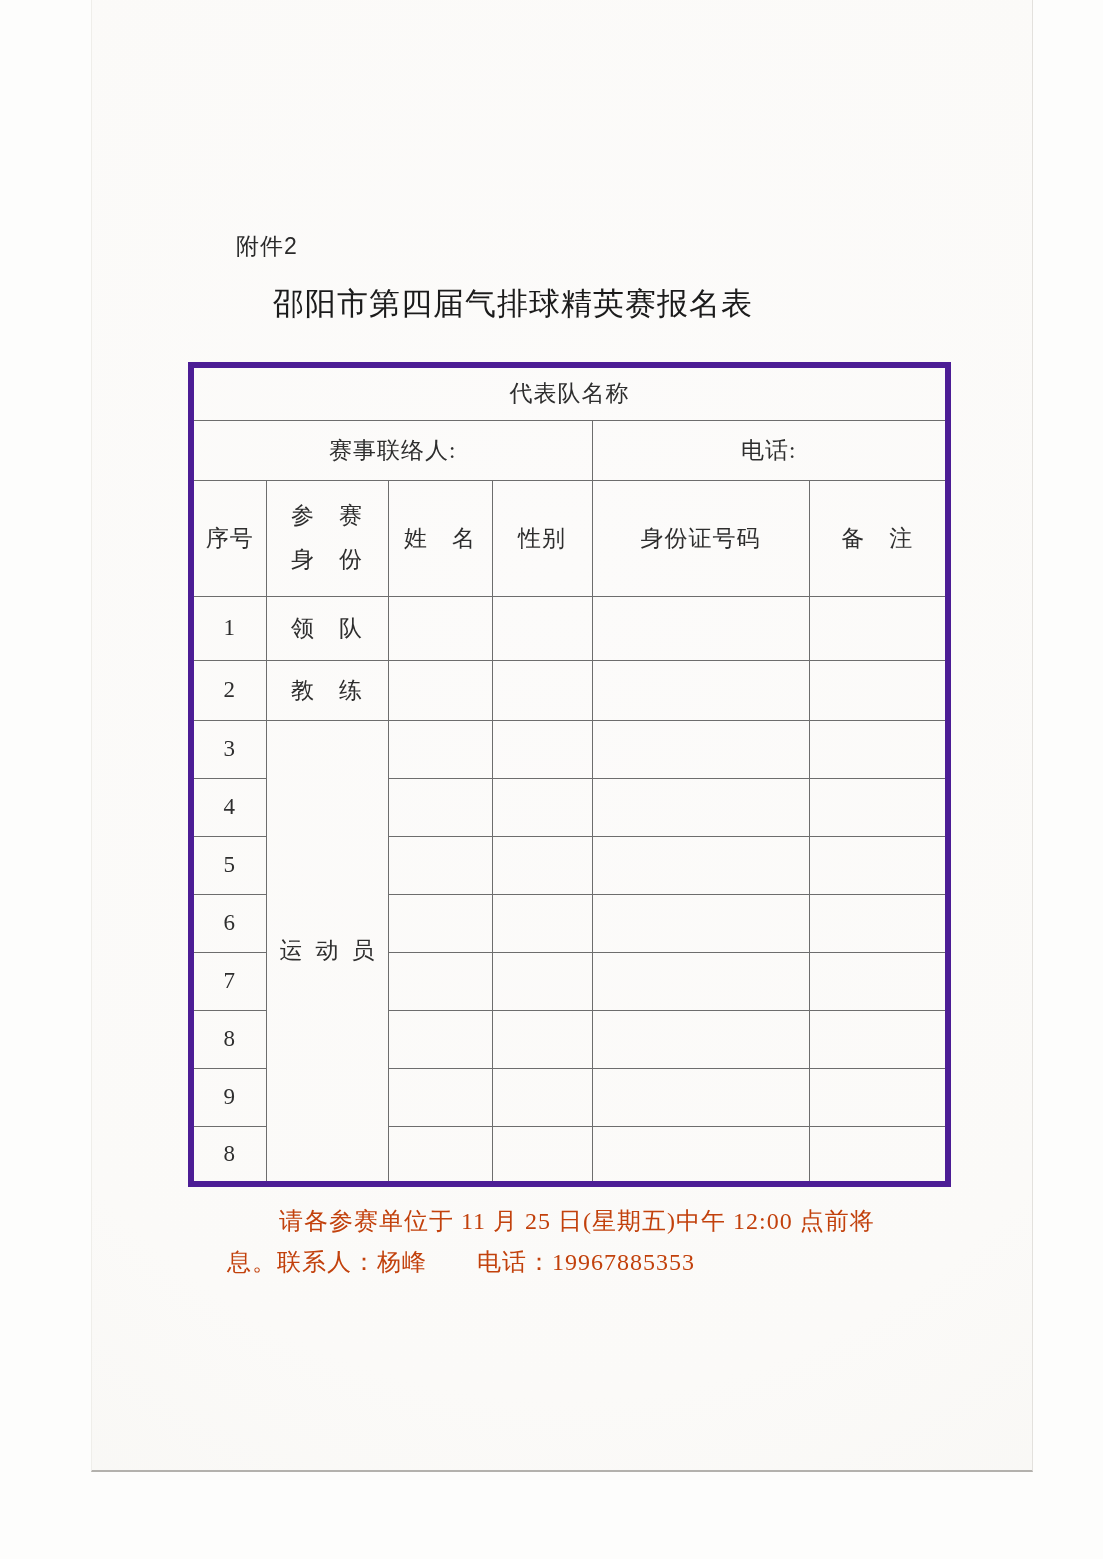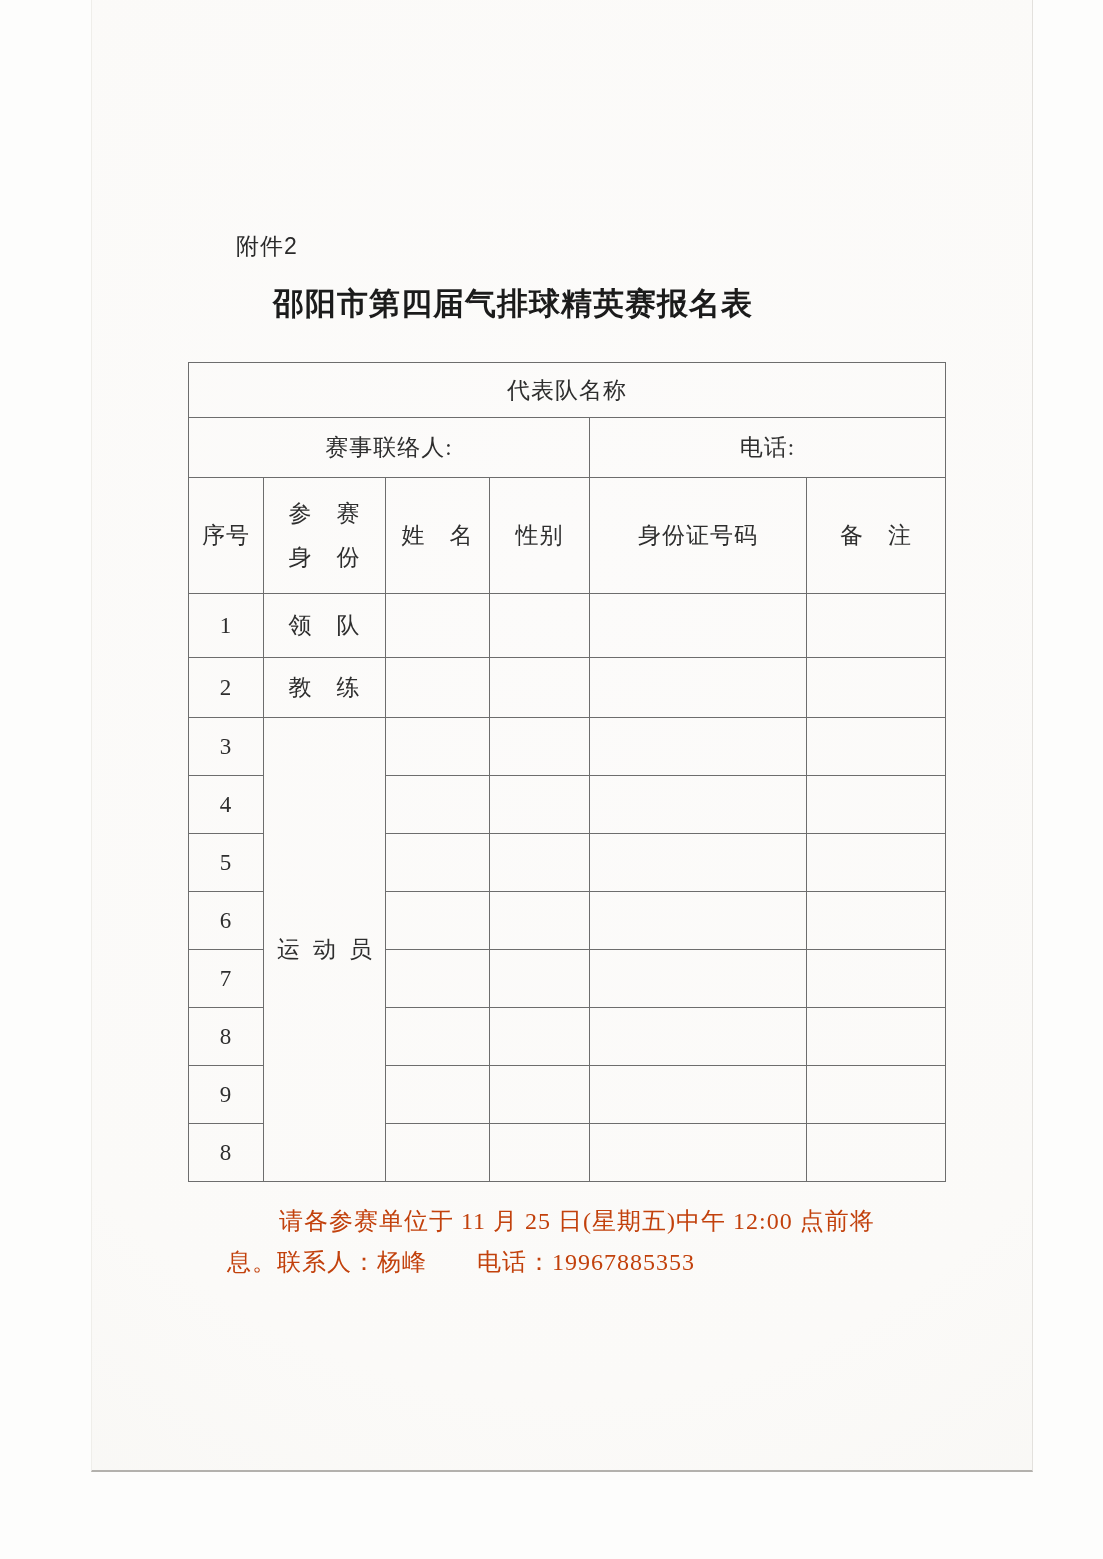--- a/index.html
+++ b/index.html
@@ -38,31 +38,31 @@
     color: #2a2a2a;
   }
   .title {
     position: absolute;
     left: 0;
     top: 283px;
     width: 1026px;
     margin: 0;
     text-align: center;
     font-size: 31px;
-    font-weight: 700;
+    font-weight: 400;
     letter-spacing: 1px;
     color: #1b1b1b;
   }
   table.form-table {
     position: absolute;
     left: 188px;
     top: 362px;
     border-collapse: collapse;
     table-layout: fixed;
-    border: 1px solid #4c1d95;
+    border: 6px solid #4c1d95;
     padding-left: 39px;
   }
   table.form-table td {
     border: 1.5px solid #6d6d6d;
     padding: 0;
     font-size: 23px;
     letter-spacing: 1px;
     color: #2e2e2e;
     text-align: center;
     vertical-align: middle;

